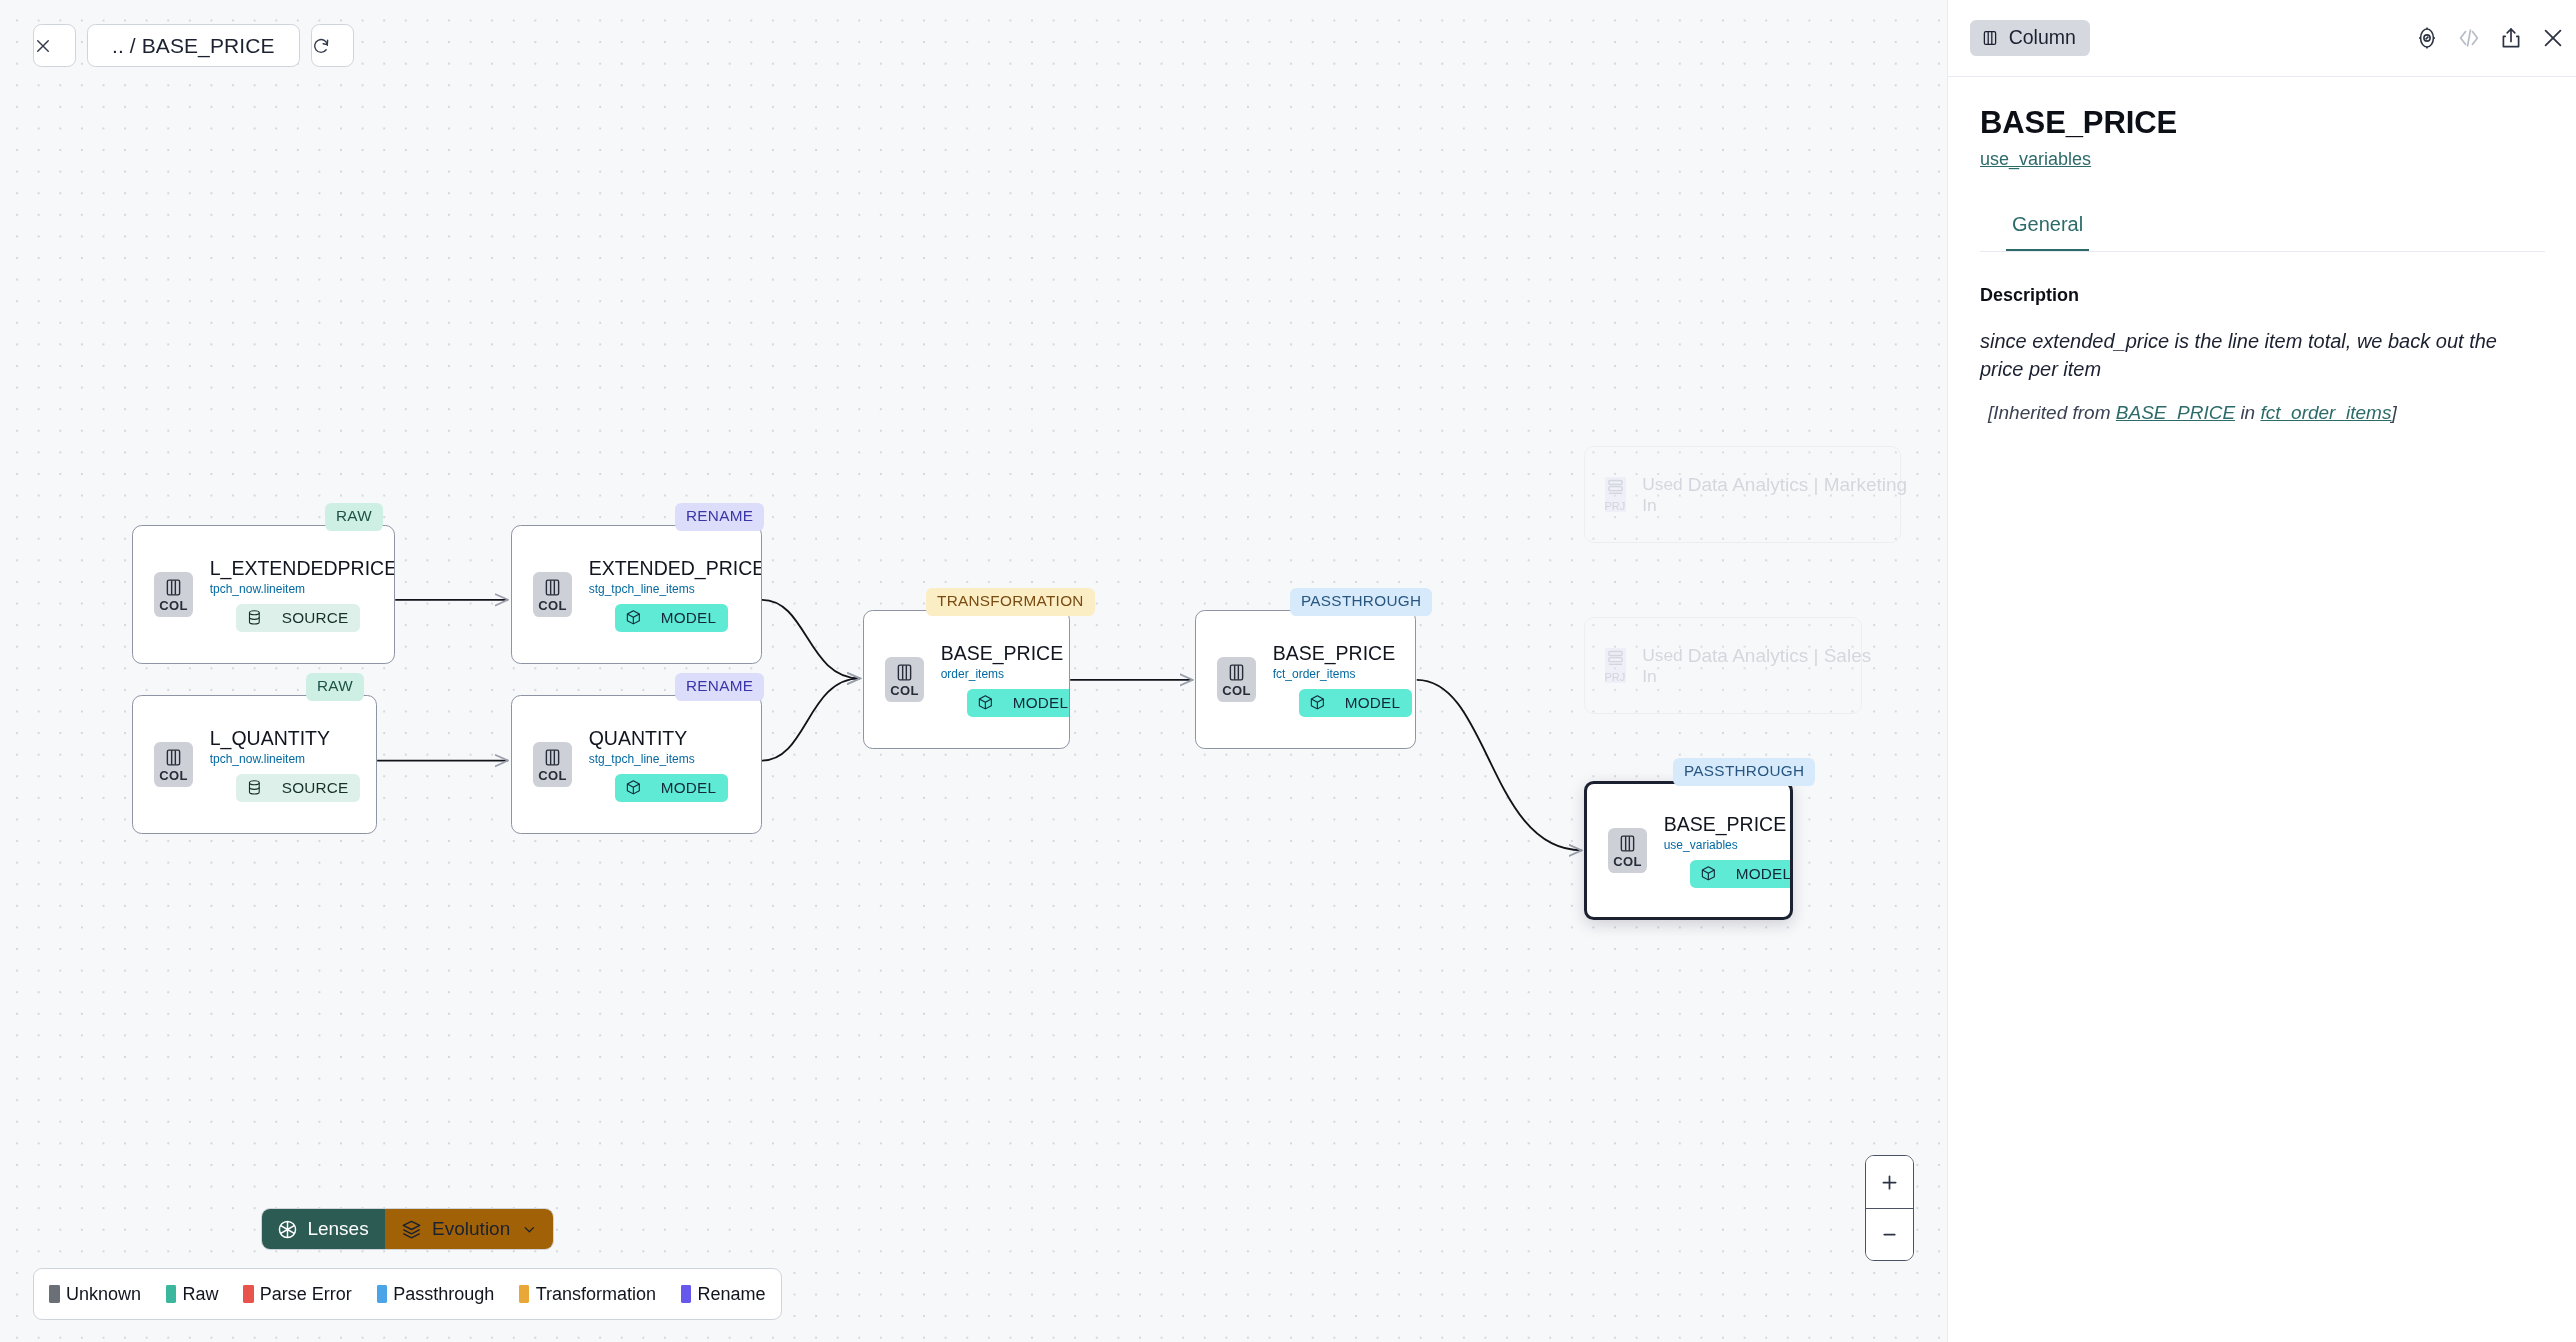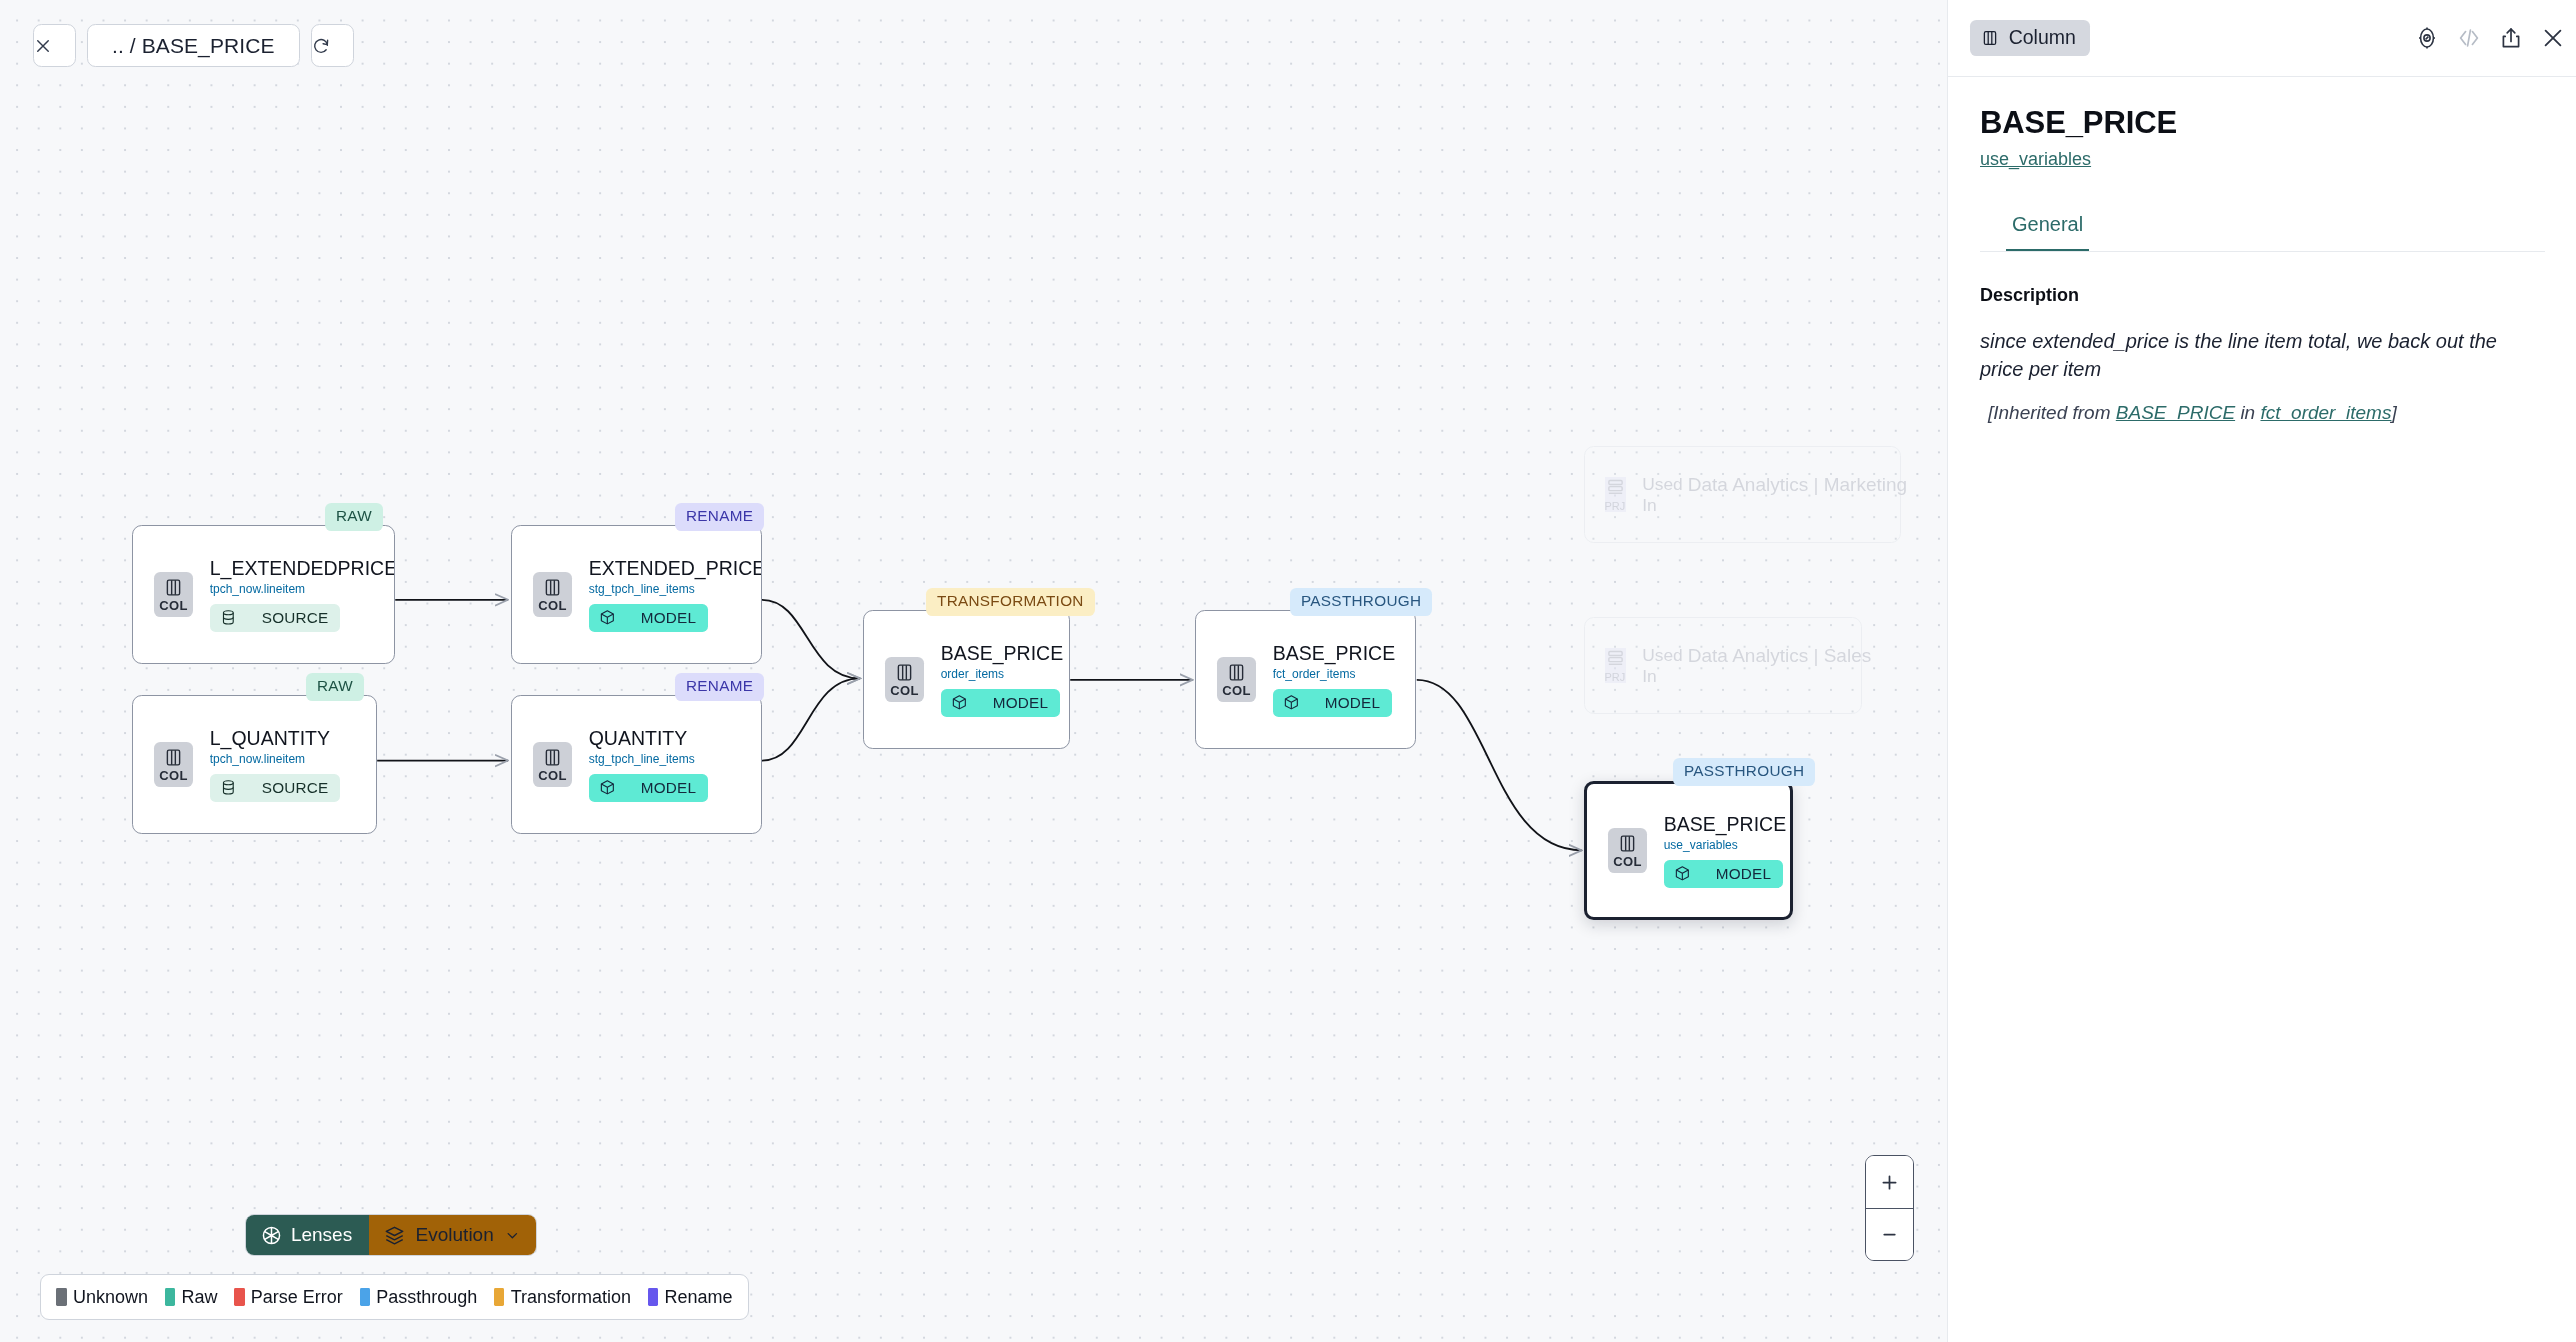--- a/index.html
+++ b/index.html
@@ -81,26 +81,27 @@
   }
   .node .n-title {
     font-size: 19.5px; color: #11151f; line-height: 1.16; white-space: nowrap;
   }
   .node .n-sub {
     font-size: 12px; color: #0369a1; line-height: 1.16; white-space: nowrap;
   }
   .node .mat-chip {
     margin-top: 4.9px;
     align-self: flex-start;
-    display: flex; align-items: center; gap: 25px;
+    display: flex; align-items: center; gap: 19px;
     padding: 4.2px 12px 4.9px 10.4px;
     border-radius: 5.6px;
     font-size: 15.3px;
     letter-spacing: 0.2px;
     white-space: nowrap;
+    margin-left: 26px;
   }
   .mat-chip.source { background: #ddf1ea; color: #16302a; }
   .mat-chip.model  { background: #5eead4; color: #14283c; }
 
   
   .type-badge {
     position: absolute;
     z-index: 30;
     border-radius: 6.3px;
     padding: 4.2px 11px 5.6px;
@@ -176,27 +177,26 @@
     cursor: pointer;
   }
   .evolution-btn {
     background: #a16207; color: #1b2130;
     display: flex; align-items: center; gap: 10.4px;
     padding: 0 15.3px;
     font-size: 19px;
     cursor: pointer;
   }
   .legend {
-    display: flex; align-items: center; gap: 0;
-    height: 46px;
+    display: flex; align-items: center; gap: 8px;
+    height: 52px;
     background: #ffffff;
     border: 1.1px solid #cfd4dc;
     border-radius: 9px;
     padding: 0 15.3px;
-    margin-left: 7px;
   }
   .legend-item { display: flex; align-items: center; gap: 6.3px; margin-right: 16.7px; cursor: pointer; }
   .legend-item:last-child { margin-right: 0; }
   .legend-swatch { width: 10.4px; height: 18px; border-radius: 1.4px; flex: 0 0 auto; }
   .legend-label { font-size: 18px; color: #11151f; white-space: nowrap; }
 
   
   #panel {
     position: absolute; left: 1947px; top: 0;
     width: 629px; height: 1343px;

